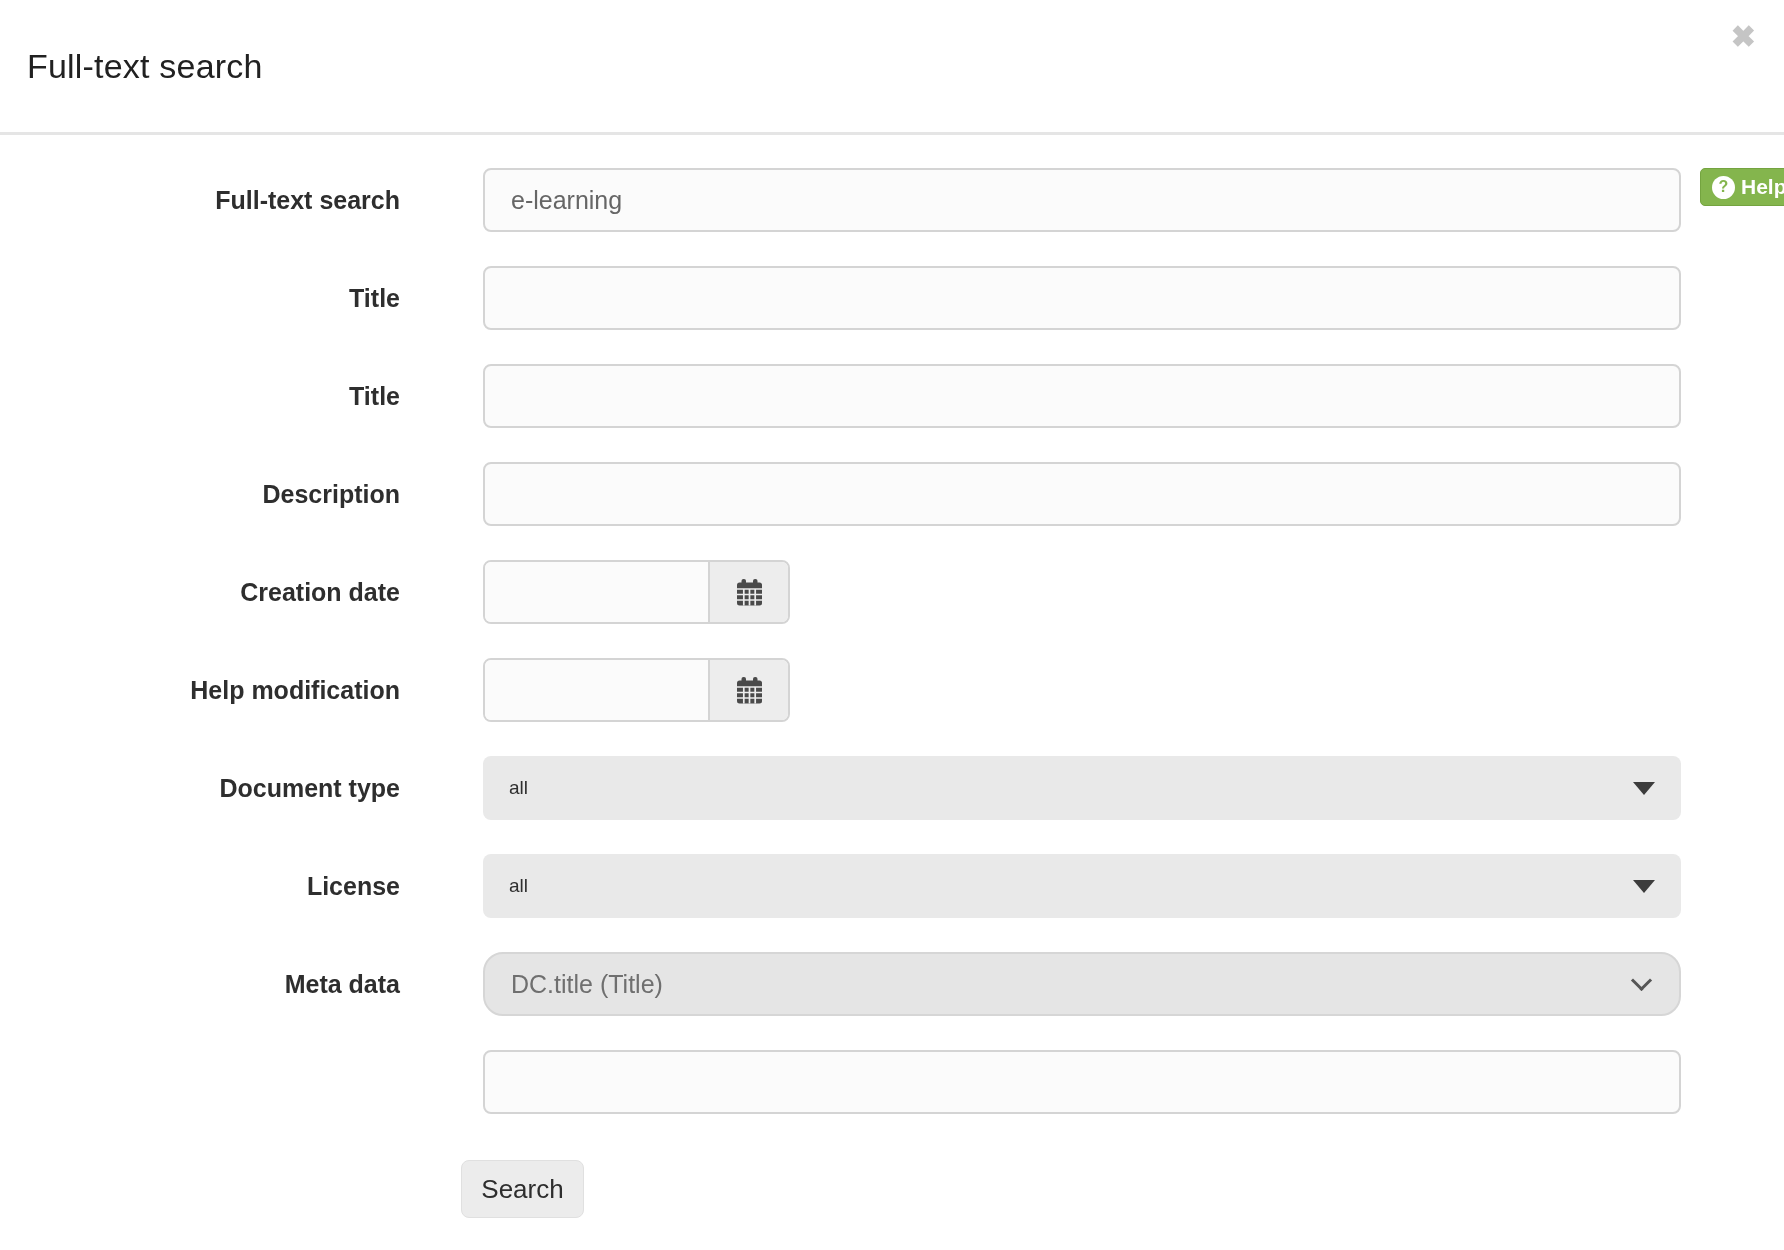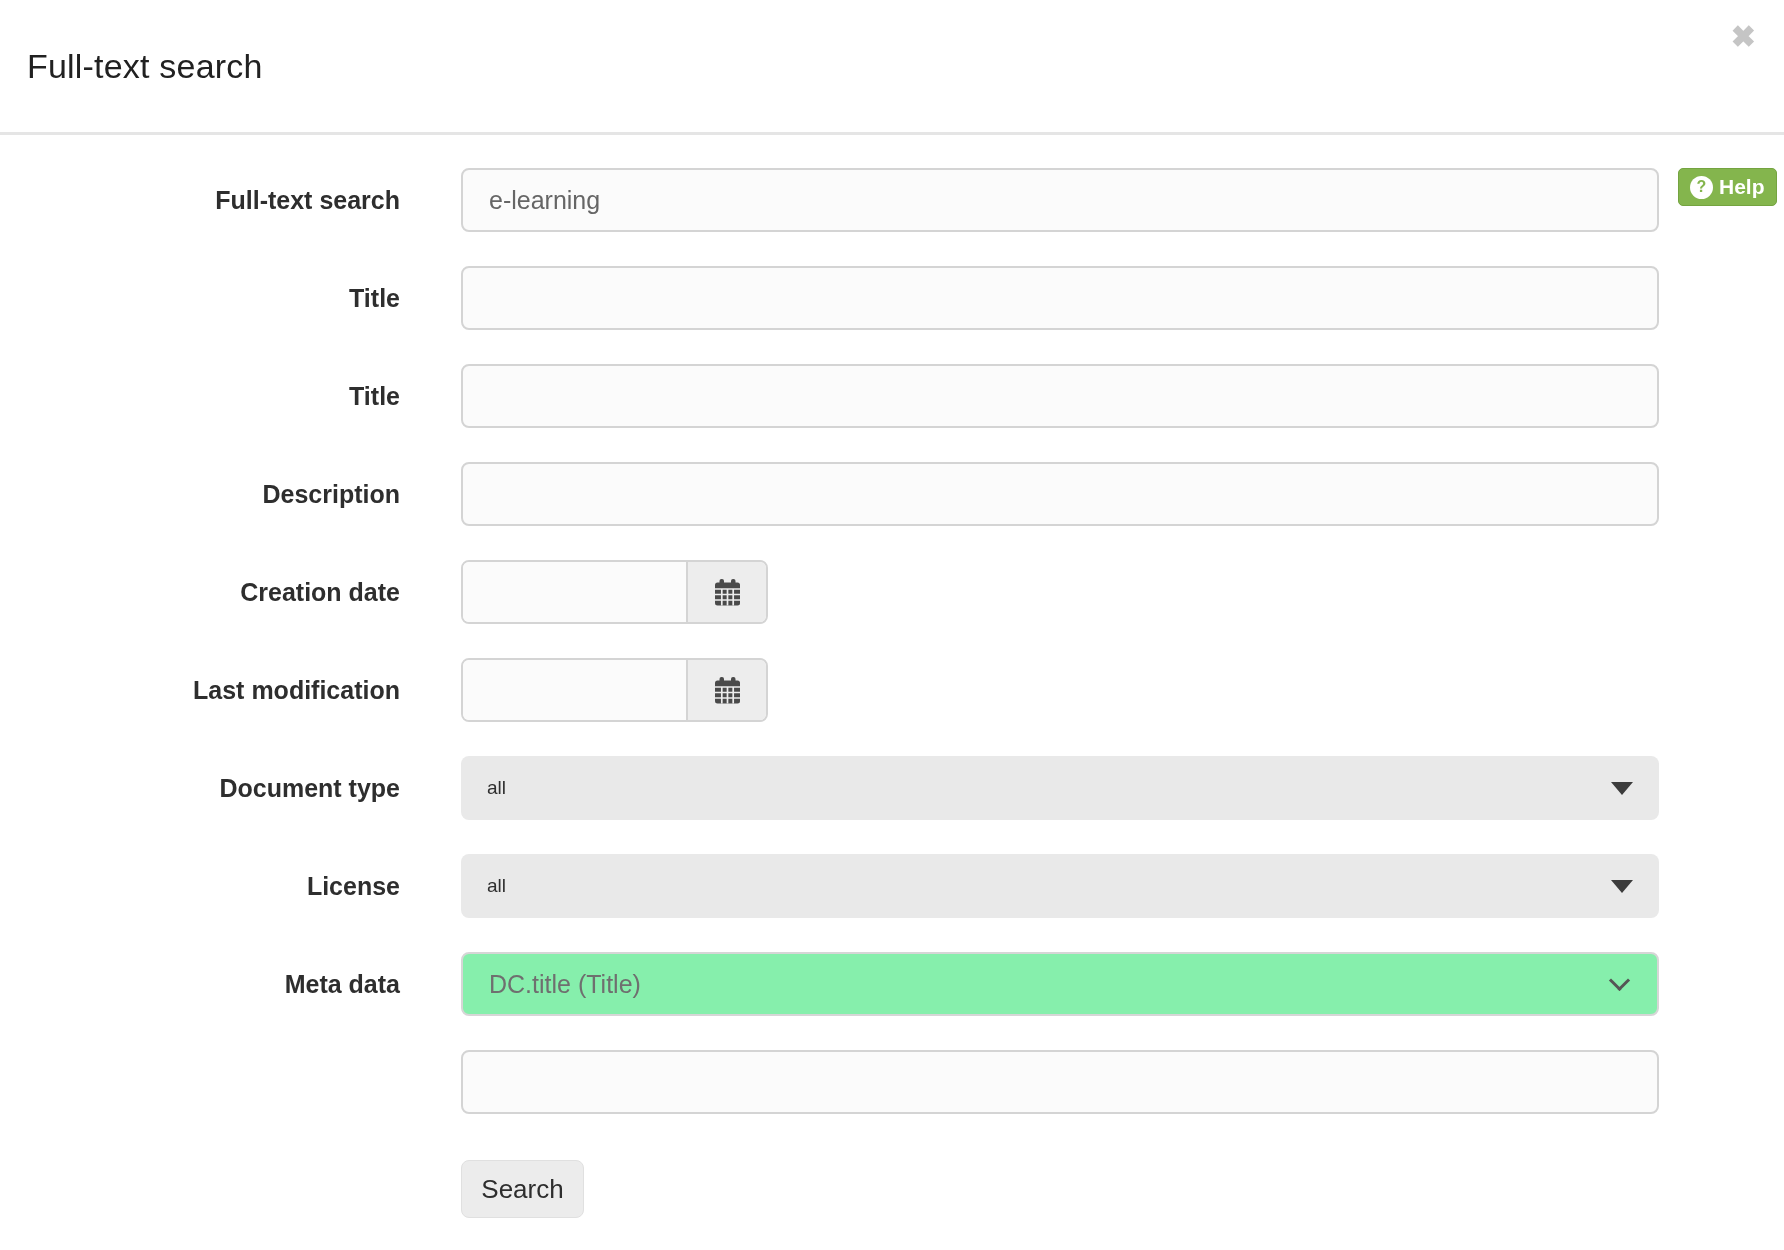--- a/index.html
+++ b/index.html
@@ -44,21 +44,21 @@
   }
   .form-label {
     width: 400px;
     text-align: right;
     font-weight: 700;
     font-size: 25px;
     color: #2e2e2e;
     flex: none;
   }
   .form-field {
-    margin-left: 61px;
+    margin-left: 83px;
     width: 1198px;
     flex: none;
     position: relative;
   }
 
   
   .text-input {
     width: 100%;
     height: 64px;
     border: 2px solid #d4d4d4;
@@ -125,22 +125,22 @@
     border-right: 11px solid transparent;
     border-top: 13px solid #3c3c3c;
   }
 
   
   .select-wrap { position: relative; width: 100%; }
   .meta-select {
     width: 100%;
     height: 64px;
     border: 2px solid #d6d6d6;
-    border-radius: 8px;
-    background: #86efac;
+    border-radius: 20px;
+    background: #e5e5e5;
     font-family: "Liberation Sans", sans-serif;
     font-size: 25px;
     color: #6f6f6f;
     padding: 16px 26px;
     appearance: none;
     -webkit-appearance: none;
     outline: none;
     cursor: pointer;
   }
   .chevron-down {
@@ -260,21 +260,21 @@
               <line x1="7.8" y1="11" x2="7.8" y2="27.5" stroke="#ededed" stroke-width="1.7"></line>
               <line x1="13.5" y1="11" x2="13.5" y2="27.5" stroke="#ededed" stroke-width="1.7"></line>
               <line x1="19.2" y1="11" x2="19.2" y2="27.5" stroke="#ededed" stroke-width="1.7"></line>
             </svg>
           </button>
         </div>
       </div>
     </div>
 
     <div class="form-row">
-      <label class="form-label">Last modification</label>
+      <label class="form-label">Help modification</label>
       <div class="form-field">
         <div class="date-group">
           <input class="date-input" type="text" value="" style="">
           <button class="cal-btn">
             <svg width="27" height="29" viewBox="0 0 27 29">
               <rect x="1" y="4.5" width="25" height="23" rx="2.5" fill="#4a4a4a"></rect>
               <rect x="5.5" y="1" width="4.5" height="7" rx="2" fill="#4a4a4a"></rect>
               <rect x="17" y="1" width="4.5" height="7" rx="2" fill="#4a4a4a"></rect>
               <line x1="1" y1="11" x2="26" y2="11" stroke="#ededed" stroke-width="1.7"></line>
               <line x1="1" y1="16.5" x2="26" y2="16.5" stroke="#ededed" stroke-width="1.7"></line>

